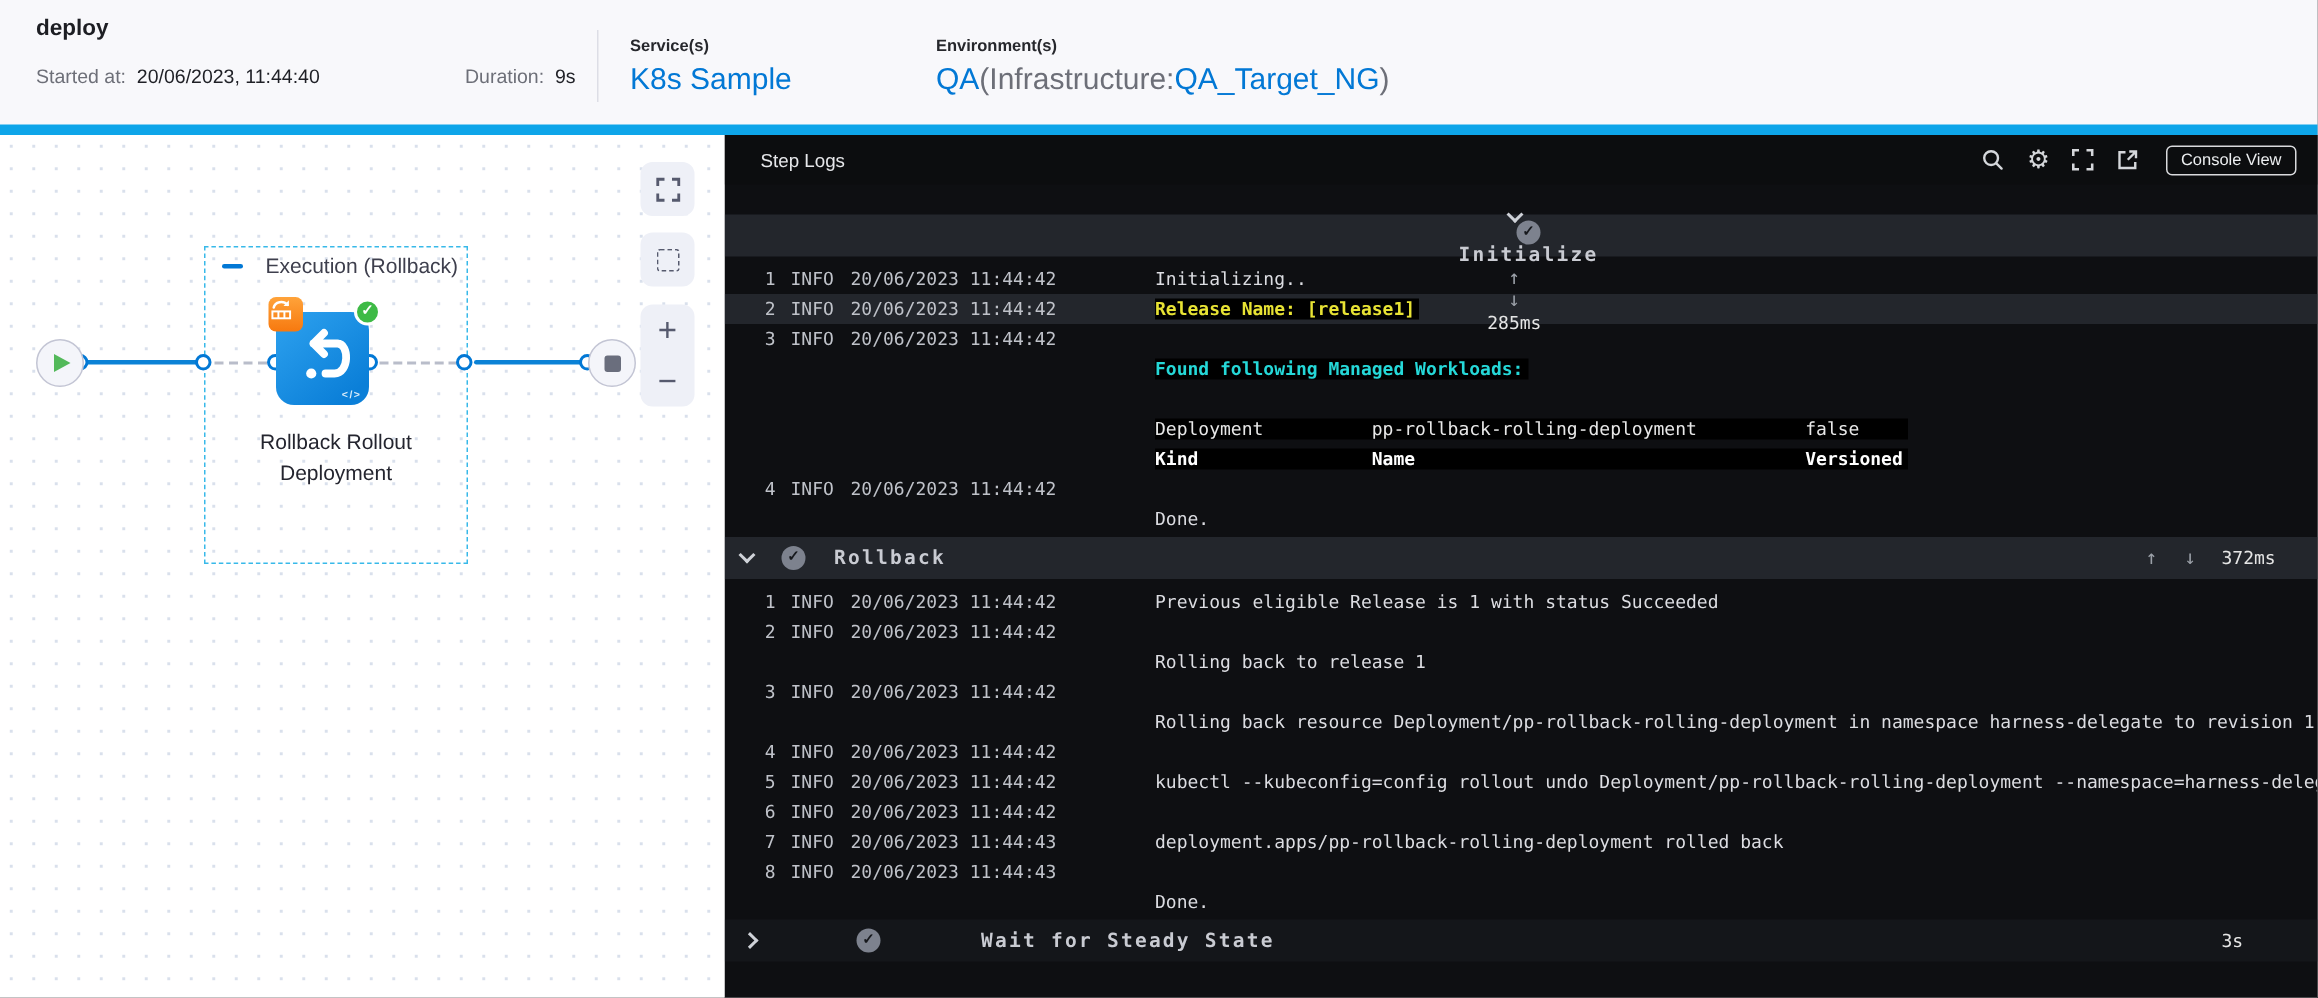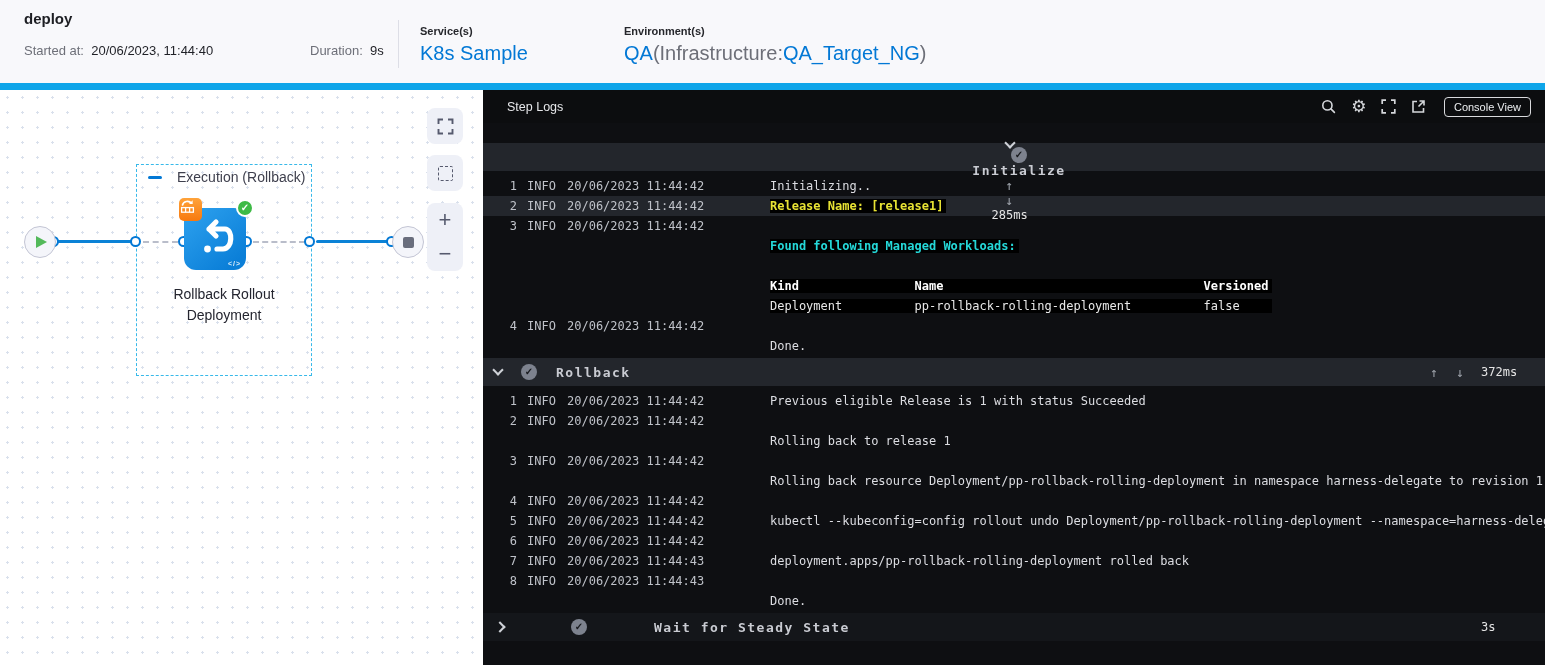--- a/index.html
+++ b/index.html
@@ -250,27 +250,27 @@
             <div class="log-row">
               <span class="lr-num"></span>
               <span class="lr-level"></span>
               <span class="lr-time"></span>
               <span class="lr-msg"></span>
             </div>
             <div class="log-row">
               <span class="lr-num"></span>
               <span class="lr-level"></span>
               <span class="lr-time"></span>
+              <span class="lr-msg"><span class="m-table-cells">Deployment          pp-rollback-rolling-deployment          false    </span></span>
+            </div>
+            <div class="log-row">
+              <span class="lr-num"></span>
+              <span class="lr-level"></span>
+              <span class="lr-time"></span>
               <span class="lr-msg"><span class="m-table-head">Kind                Name                                    Versioned</span></span>
-            </div>
-            <div class="log-row">
-              <span class="lr-num"></span>
-              <span class="lr-level"></span>
-              <span class="lr-time"></span>
-              <span class="lr-msg"><span class="m-table-cells">Deployment          pp-rollback-rolling-deployment          false    </span></span>
             </div>
             <div class="log-row">
               <span class="lr-num">4</span>
               <span class="lr-level">INFO</span>
               <span class="lr-time">20/06/2023 11:44:42</span>
               <span class="lr-msg"></span>
             </div>
             <div class="log-row">
               <span class="lr-num"></span>
               <span class="lr-level"></span>

